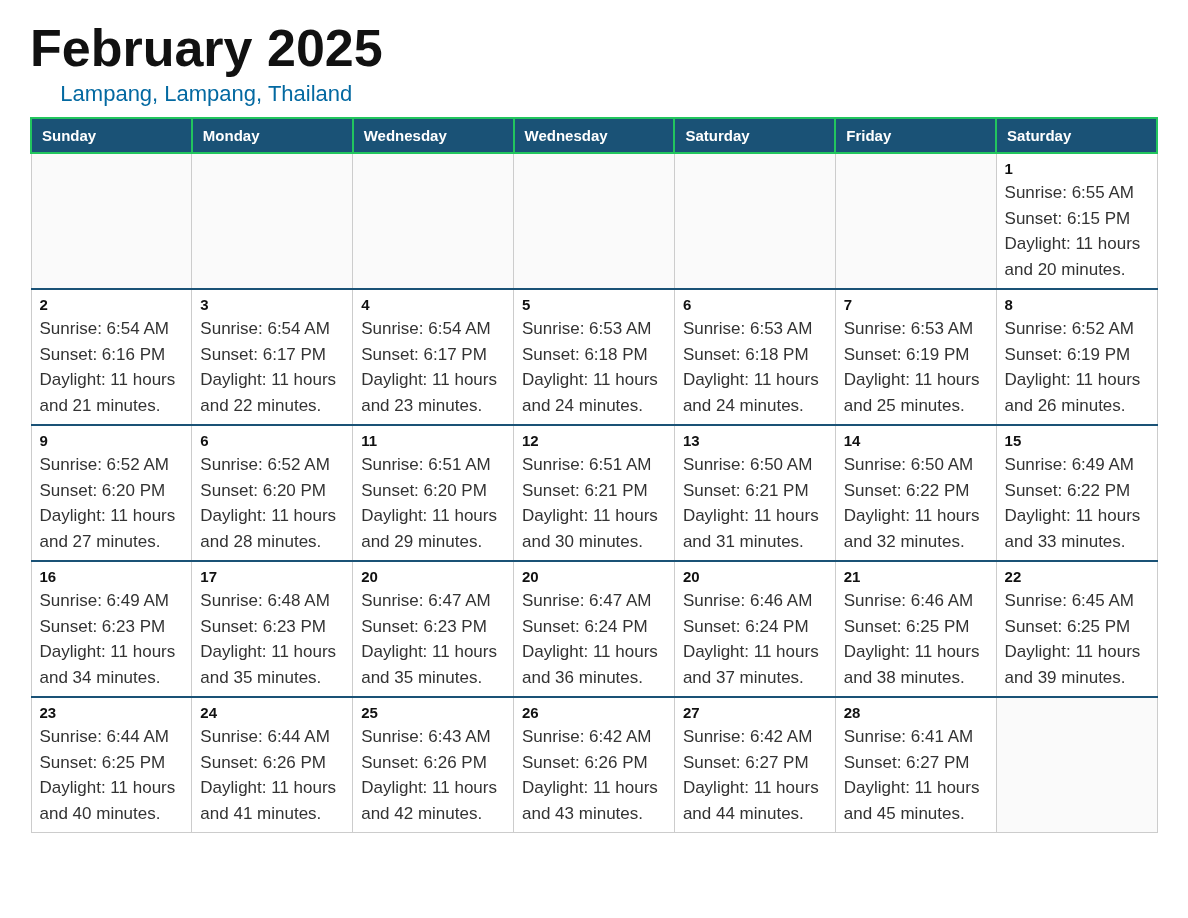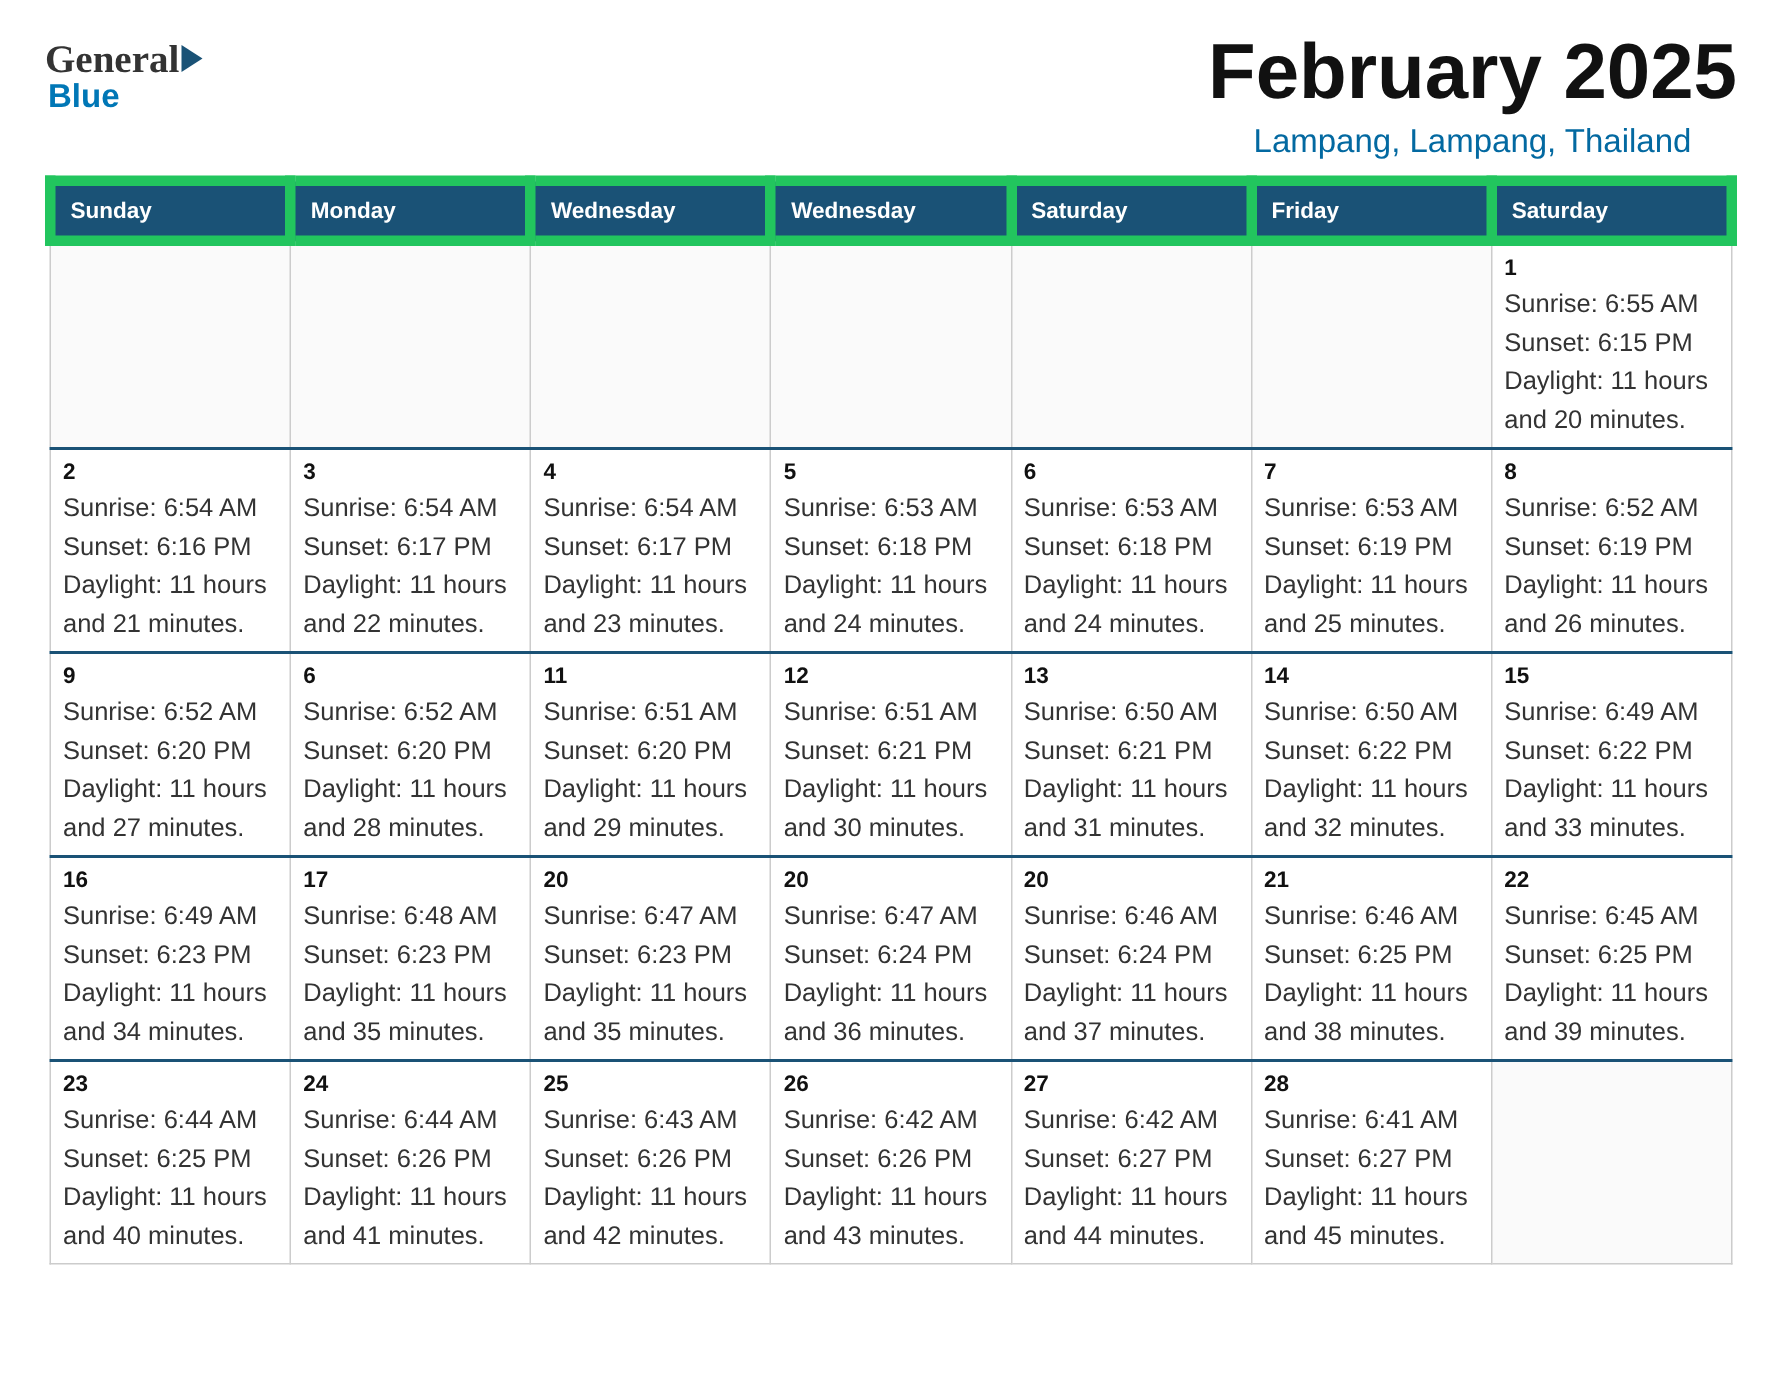--- a/index.html
+++ b/index.html
@@ -42,21 +42,21 @@
       border-collapse: collapse;
       margin-top: 10px;
     }
     .calendar thead tr th {
       background-color: #1a5276;
       color: #fff;
       font-size: 15px;
       font-weight: bold;
       padding: 8px 10px;
       text-align: left;
-      border: 7px solid #22c55e;
+      border: 2px solid #22c55e;
     }
     .calendar tbody tr td {
       border: 1px solid #ccc;
       vertical-align: top;
       padding: 6px 8px;
       width: 14.28%;
       min-height: 100px;
       font-size: 12px;
       color: #333;
     }
@@ -97,29 +97,20 @@
       border-left: 14px solid #1a5276;
       margin-left: 1px;
       vertical-align: middle;
       margin-bottom: 2px;
     }
   </style>
 </head>
 <body>
 
 <div class="header-row">
-  <div class="logo">
-    <div class="logo-wrapper">
-      <span class="logo-g-text">General</span>
-      <span class="logo-arrow"></span>
-    </div>
-    <div style="margin-top:-4px; margin-left:2px;">
-      <span style="font-size:22px; font-weight:bold; color:#0077b6; font-family:Arial,sans-serif;">Blue</span>
-    </div>
-  </div>
   <div class="title-block">
     <h1>February 2025</h1>
     <h2>Lampang, Lampang, Thailand</h2>
   </div>
 </div>
 
 <table class="calendar">
   <thead>
     <tr>
       <th>Sunday</th>

